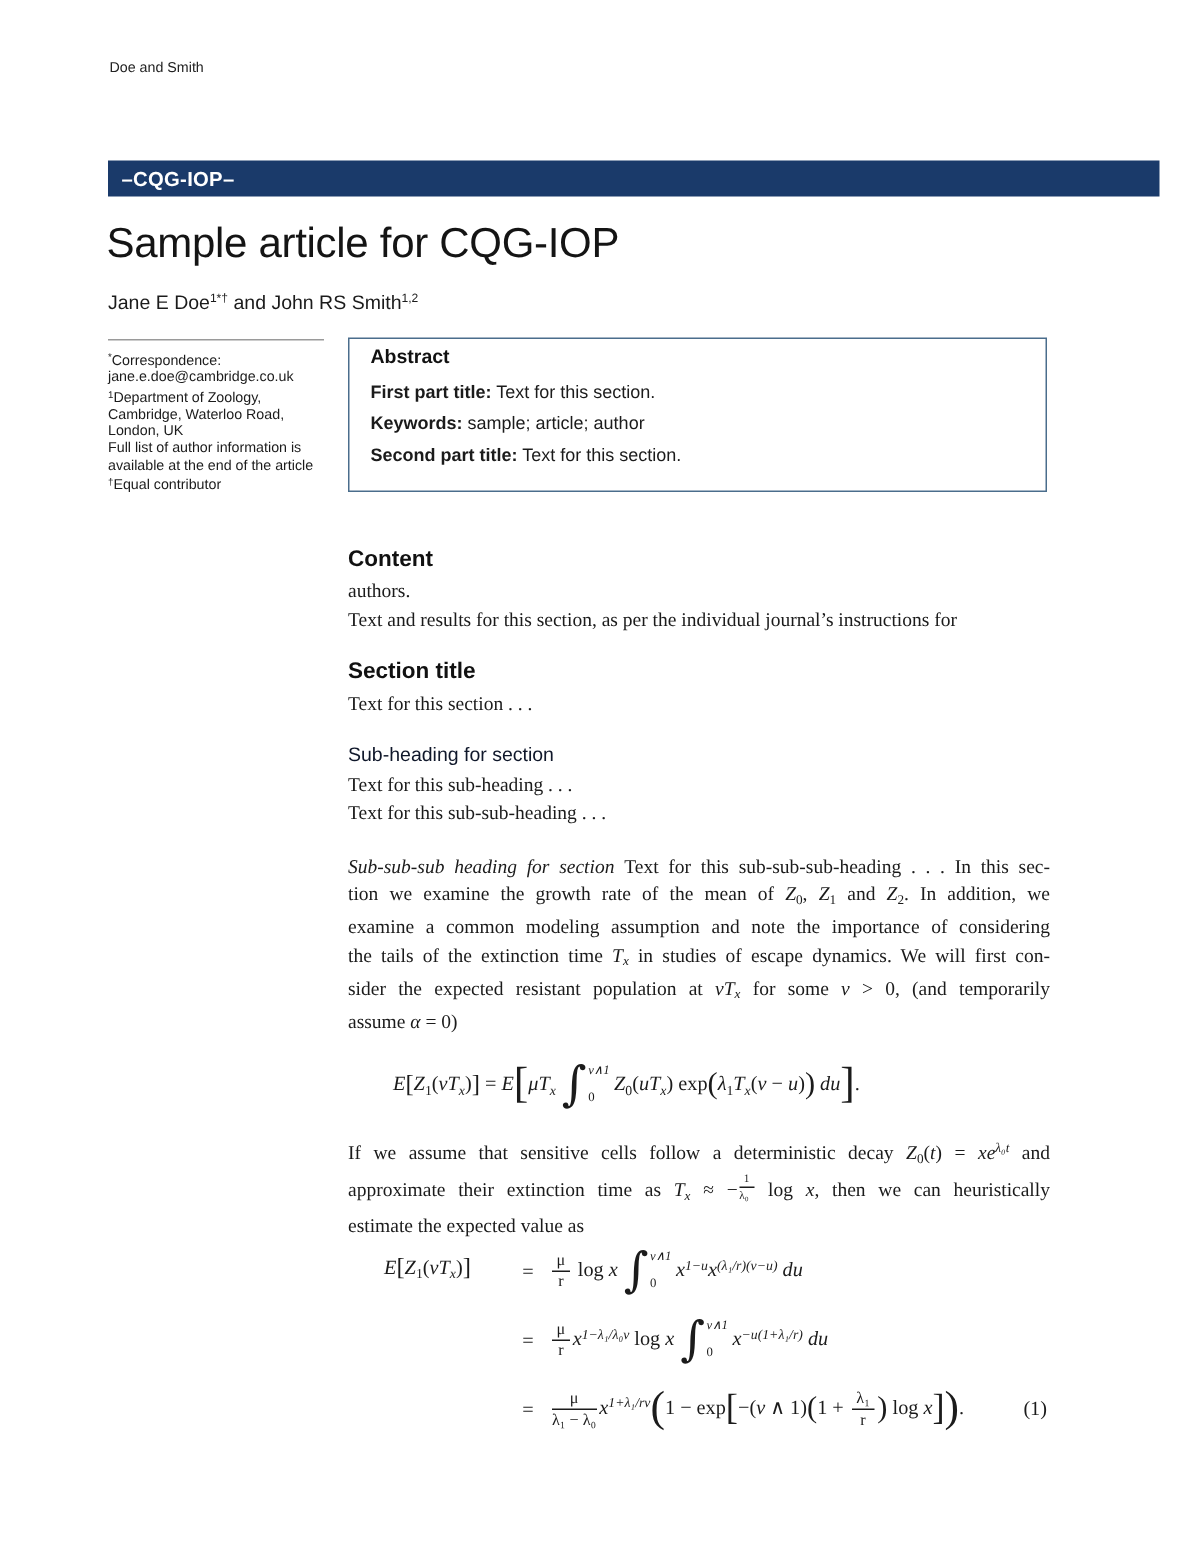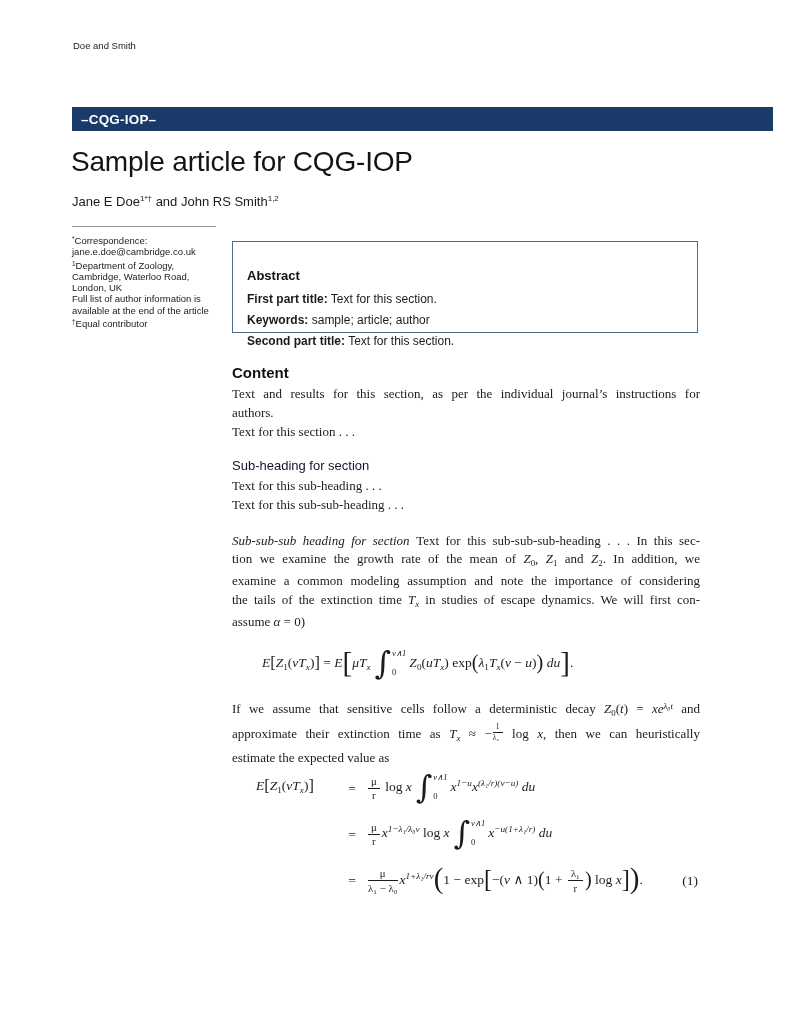--- a/index.html
+++ b/index.html
@@ -30,25 +30,24 @@
   .authors sup{font-size:62%;}
 
   .sidebar{
     position:absolute;left:72px;top:226px;width:144px;
     border-top:1px solid #9a9a9a;padding-top:6px;
     font-family:"Liberation Sans",sans-serif;font-size:9.5px;line-height:11.2px;color:#1b1b1b;
   }
   .sidebar .line{white-space:nowrap;}
 
   .abstract{
-    position:absolute;left:232px;top:225px;width:466px;height:92px;
+    position:absolute;left:232px;top:225px;width:466px;height:103px;
     box-sizing:border-box;border:1.5px solid #4a6d8c;
     font-family:"Liberation Sans",sans-serif;font-size:12px;
-    padding:26px 14px 0 14px;
-    margin-top:16px;
+    padding:4px 14px 0 14px;
   }
   .abstract h2{margin:0 0 9px 0;font-size:13px;color:#111;}
   .abstract .item{margin:0 0 6px 0;line-height:15px;}
   .abstract .lbl{font-weight:bold;}
 
   .main{
     position:absolute;left:232px;top:365px;width:468px;
     font-size:13px;line-height:19px;
   }
   h1.sec{
@@ -130,42 +129,44 @@
   <section class="abstract">
     <h2>Abstract</h2>
     <p class="item"><span class="lbl">First part title:</span> <span>Text for this section.</span></p>
     <p class="item"><span class="lbl">Keywords:</span> <span>sample; article; author</span></p>
     <p class="item"><span class="lbl">Second part title:</span> <span>Text for this section.</span></p>
   </section>
 
   <main class="main">
     <h1 class="sec">Content</h1>
     <div class="para just">
+        <div class="line">authors.</div>
         <div class="line">Text and results for this section, as per the individual journal’s instructions for</div>
-        <div class="line">authors.</div>
-      </div>
-
+      </div>
+
+    <h1 class="sec mt">Section title</h1>
     <div class="para">
         <div class="line">Text for this section . . .</div>
       </div>
 
     <h3 class="subhead">Sub-heading for section</h3>
     <div class="para">
         <div class="line">Text for this sub-heading . . .</div>
       </div>
 
     <div class="para">
         <div class="line">Text for this sub-sub-heading . . .</div>
       </div>
 
     <div class="para just p1">
         <div class="line"><span class="m-i">Sub-sub-sub heading for section</span> Text for this sub-sub-sub-heading . . . In this sec-</div>
         <div class="line">tion we examine the growth rate of the mean of <span class="m-i">Z</span><span class="m-sub">0</span>, <span class="m-i">Z</span><span class="m-sub">1</span> and <span class="m-i">Z</span><span class="m-sub">2</span>. In addition, we</div>
         <div class="line">examine a common modeling assumption and note the importance of considering</div>
         <div class="line">the tails of the extinction time <span class="m-i">T</span><span class="m-subi">x</span> in studies of escape dynamics. We will first con-</div>
+        <div class="line">sider the expected resistant population at <span class="m-i">vT</span><span class="m-subi">x</span> for some <span class="m-i">v</span> &gt; 0, (and temporarily</div>
         <div class="line">assume <span class="m-i">α</span> = 0)</div>
       </div>
 
     <div class="eq1">
       <span class="eqflow"><span class="m-i">E</span><span class="m-big0">[</span><span class="m-i">Z</span><span class="m-sub">1</span>(<span class="m-i">vT</span><span class="m-subi">x</span>)<span class="m-big0">]</span> = <span class="m-i">E</span><span class="m-big3">[</span><span class="m-i">μT</span><span class="m-subi">x</span><span class="intw"><span class="inner">
               <span class="intg">∫</span>
               <span class="lims">
                 <span class="hi">v∧1</span>
                 <span class="lo">0</span>
               </span>

